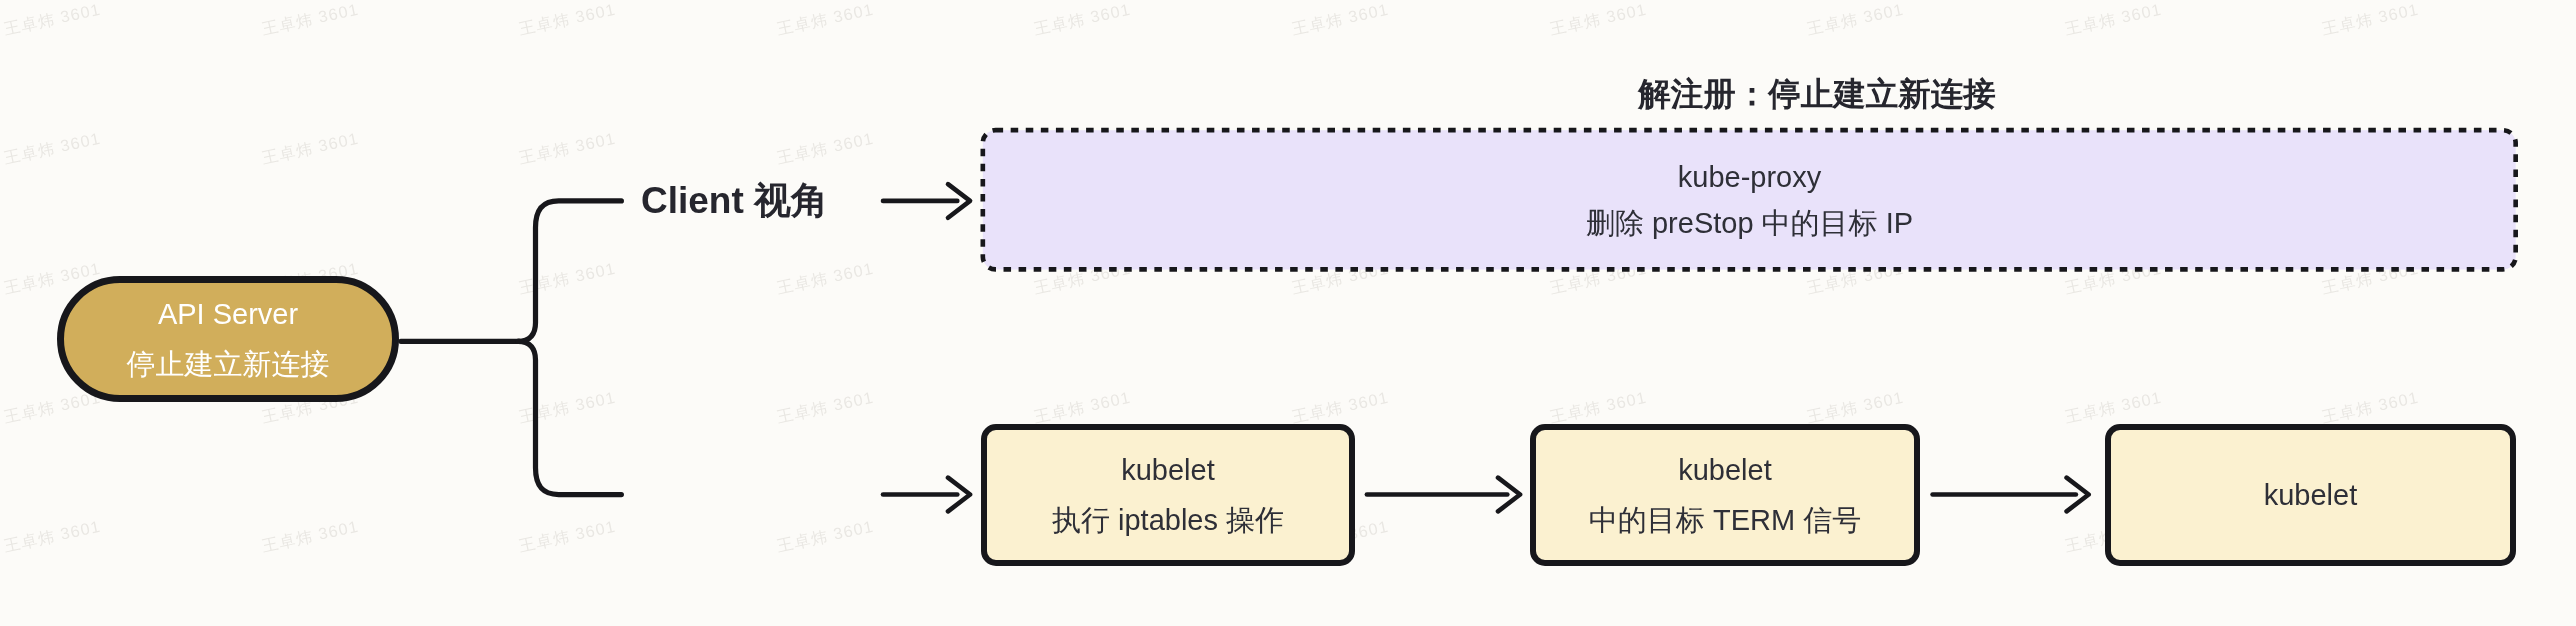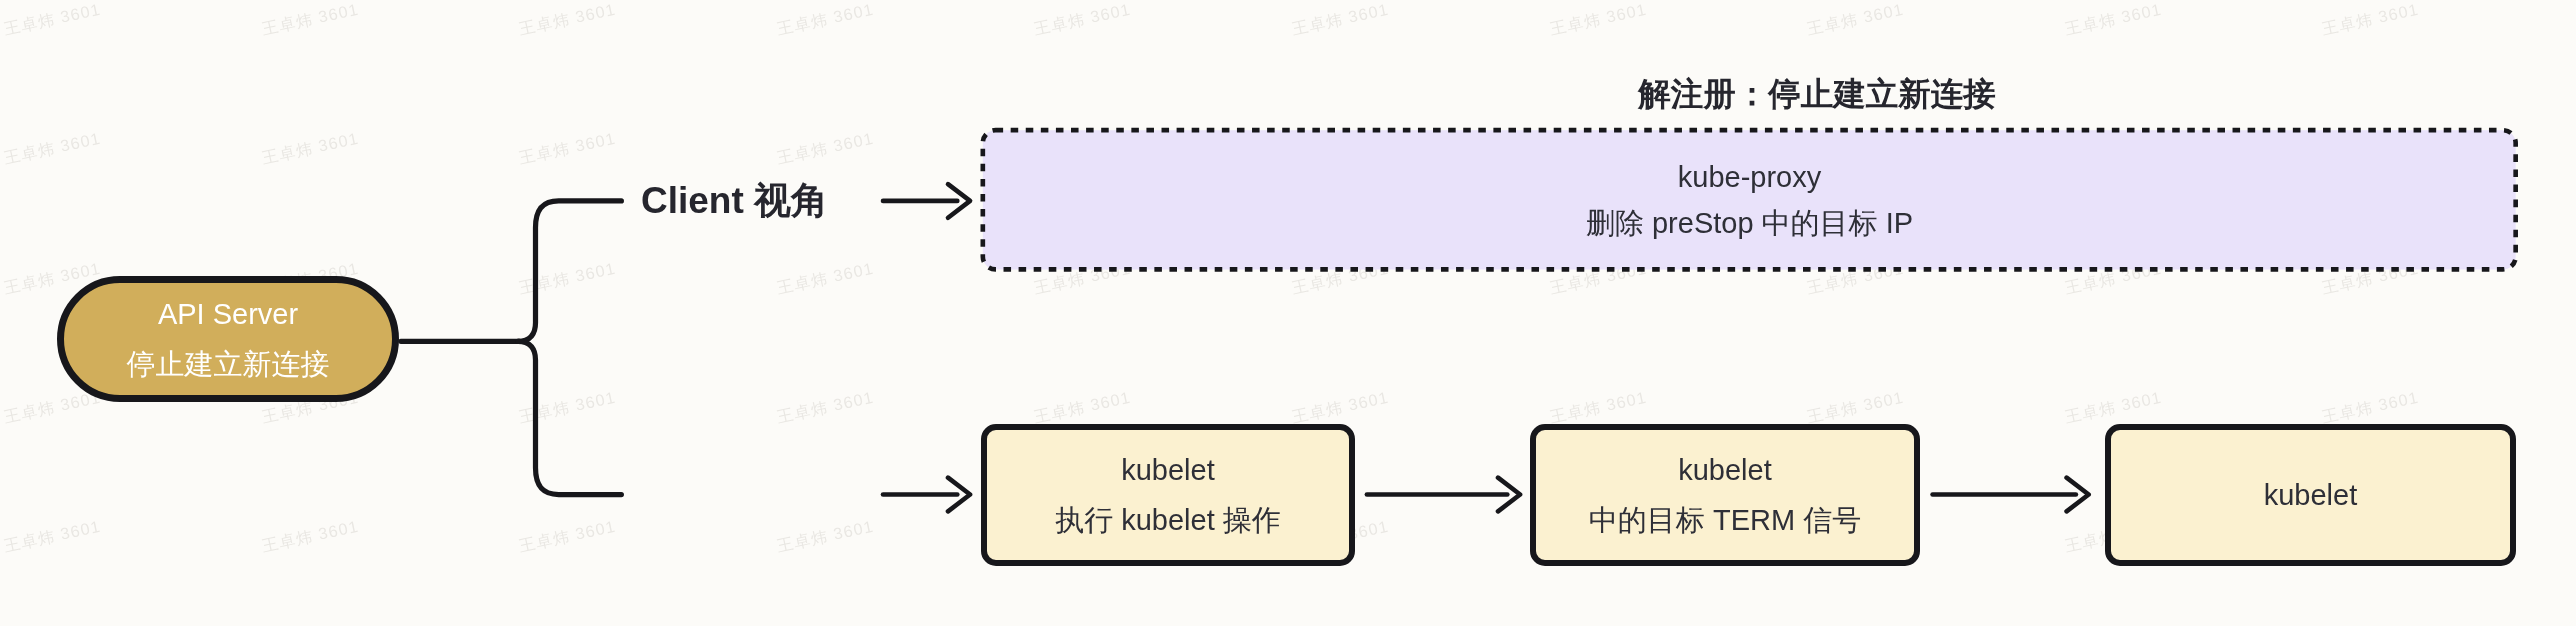--- a/index.html
+++ b/index.html
@@ -195,21 +195,21 @@
 
   <div class="annotation">解注册：停止建立新连接</div>
 
   <div class="kproxy">
     <span class="node-line">kube-proxy</span>
     <span class="node-line">删除 preStop 中的目标 IP</span>
   </div>
 
   <div class="step" id="step1">
     <span class="node-line">kubelet</span>
-    <span class="node-line">执行 kubelet 操作</span>
+    <span class="node-line">执行 iptables 操作</span>
   </div>
 
   <div class="step" id="step2">
     <span class="node-line">kubelet</span>
     <span class="node-line">中的目标 TERM 信号</span>
   </div>
 
   <div class="step" id="step3">
     <span class="node-line">kubelet</span>
   </div>

